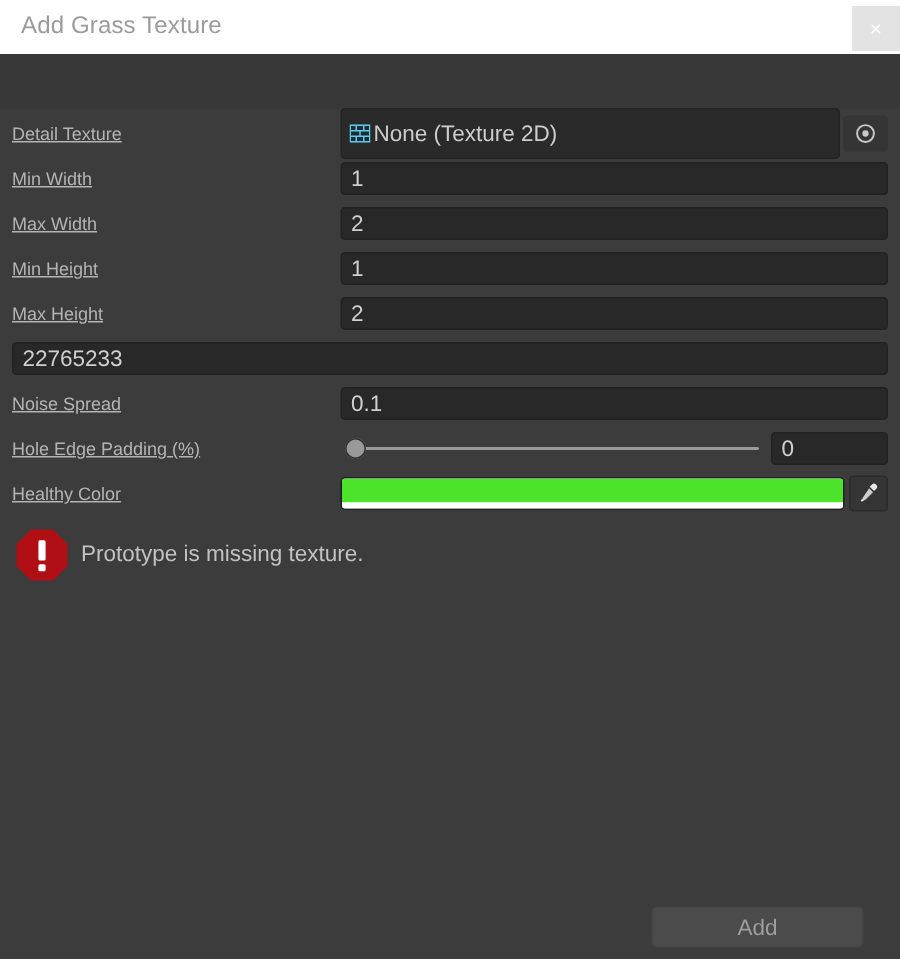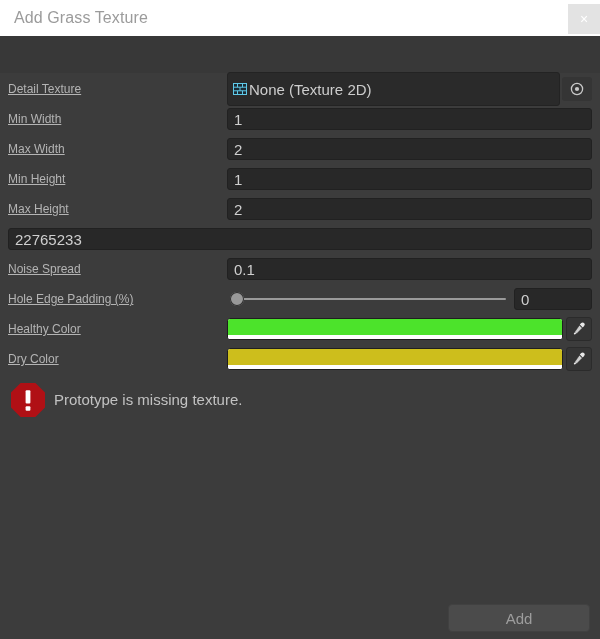--- a/index.html
+++ b/index.html
@@ -279,21 +279,21 @@
   
   .footer {
     position: absolute;
     left: 0;
     right: 0;
     bottom: 0;
     height: 42px;
     display: flex;
     align-items: center;
     justify-content: flex-end;
-    padding-right: 10px;
+    padding-right: 24px;
     box-sizing: border-box;
   }
   .add-button {
     width: 142px;
     height: 28px;
     background: #4b4b4b;
     border: 1px solid #414141;
     border-radius: 4px;
     box-sizing: border-box;
     display: flex;
@@ -410,36 +410,20 @@
           <div class="eyedropper-btn">
             <svg width="16" height="16" viewBox="0 0 16 16">
               <path d="M10.2 2.1 a2.0 2.0 0 0 1 2.9 2.9 l-1.4 1.4 -2.9 -2.9 z" fill="#e8e8e8"></path>
               <path d="M8.4 4.2 l2.9 2.9 -5.4 5.4 -1.2 0.4 -1.0 1.0 -1.1 -1.1 1.0 -1.0 0.4 -1.2 z" fill="#cfcfcf" stroke="#2b2b2b" stroke-width="0.5"></path>
               <path d="M3.6 11.6 l1.1 1.1 -1.3 0.5 -0.3 -0.3 z" fill="#ffffff"></path>
             </svg>
           </div>
         </div>
       </div>
 
-      <div class="row">
-        <div class="row-label">Dry Color</div>
-        <div class="row-control">
-          <div class="color-field">
-            <div class="color-main" style="background: rgb(205, 190, 28);"></div>
-            <div class="color-alpha" style="background: rgb(255, 255, 255);"></div>
-          </div>
-          <div class="eyedropper-btn">
-            <svg width="16" height="16" viewBox="0 0 16 16">
-              <path d="M10.2 2.1 a2.0 2.0 0 0 1 2.9 2.9 l-1.4 1.4 -2.9 -2.9 z" fill="#e8e8e8"></path>
-              <path d="M8.4 4.2 l2.9 2.9 -5.4 5.4 -1.2 0.4 -1.0 1.0 -1.1 -1.1 1.0 -1.0 0.4 -1.2 z" fill="#cfcfcf" stroke="#2b2b2b" stroke-width="0.5"></path>
-              <path d="M3.6 11.6 l1.1 1.1 -1.3 0.5 -0.3 -0.3 z" fill="#ffffff"></path>
-            </svg>
-          </div>
-        </div>
-      </div>
 
 
     </div>
 
     <div class="helpbox">
       <svg class="error-icon" viewBox="0 0 36 36">
         <polygon points="10.6,1 25.4,1 35,10.6 35,25.4 25.4,35 10.6,35 1,25.4 1,10.6" fill="#B01015"></polygon>
         <rect x="15.6" y="8.2" width="4.8" height="13.4" rx="1" fill="#ffffff"></rect>
         <rect x="15.6" y="24.2" width="4.8" height="4.6" rx="1" fill="#ffffff"></rect>
       </svg>

